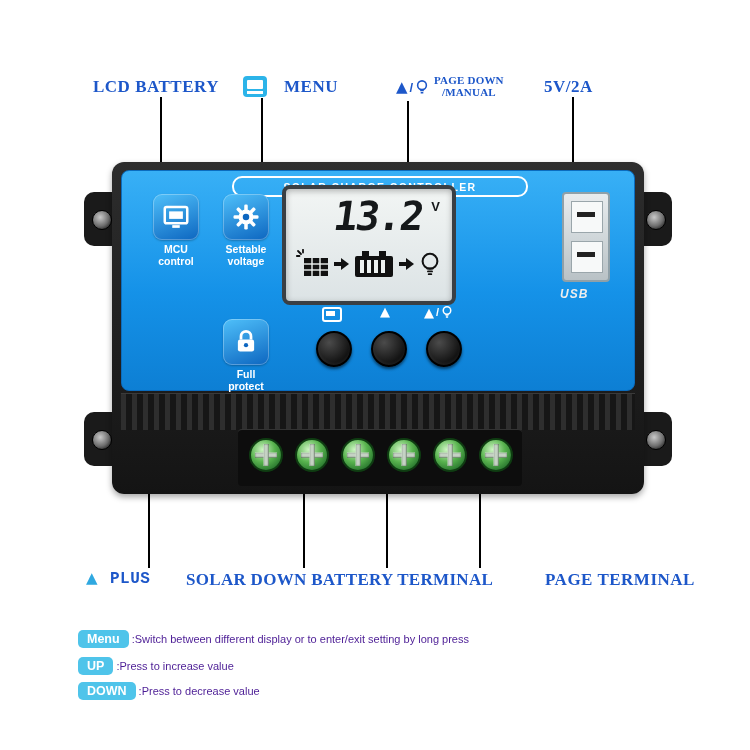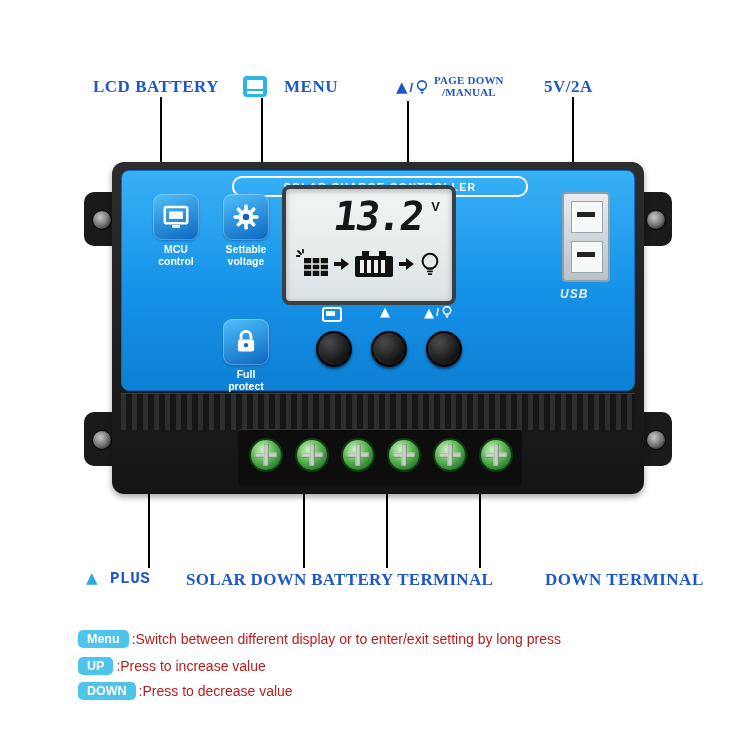--- a/index.html
+++ b/index.html
@@ -63,21 +63,21 @@
   #menu-icon{position:absolute;left:243px;top:76px;width:24px;height:21px;background:#2cb4e9;border-radius:4px;}
   #menu-icon .scr{position:absolute;left:4px;top:4px;width:16px;height:9px;background:#fff;border-radius:1px;}
   #menu-icon .bar{position:absolute;left:4px;top:15px;width:16px;height:3px;background:#fff;}
   .icon-row{position:absolute;display:flex;align-items:center;gap:2px;}
   .tri-blue{color:#1d57c9;font-size:15px;line-height:15px;font-family:"DejaVu Sans",sans-serif;}
   .tri-white{color:#fff;font-family:"DejaVu Sans",sans-serif;}
   
   .legend-row{position:absolute;left:78px;display:flex;align-items:center;gap:3px;}
   .legend-key{background:#4fc4ea;color:#fff;font-size:12.5px;font-weight:bold;
        padding:2px 9px;border-radius:5px;}
-  .legend-text{font-size:14px;color:#b91c1c;}
+  .legend-text{font-size:11px;color:#4c1d95;}
 </style>
 </head>
 <body>
 
 <div id="canvas">
 
   <div class="blue-label" style="left:93px;top:77px;font-size:17px;">LCD BATTERY</div>
 
   <div id="menu-icon">
     <div class="scr"></div>
@@ -257,21 +257,21 @@
     <div class="screw" style="left:57px;"></div>
     <div class="screw" style="left:103px;"></div>
     <div class="screw" style="left:149px;"></div>
     <div class="screw" style="left:195px;"></div>
     <div class="screw" style="left:241px;"></div>
   </div>
 
   <span class="abs tri-blue" style="left:86px;top:571px;color:#2fa8e0;">▲</span>
   <div class="blue-label" style="left:110px;top:570px;font-size:16px;font-family:Liberation Mono, monospace;">PLUS</div>
   <div class="blue-label" style="left:186px;top:570px;font-size:17px;letter-spacing:0.3px;">SOLAR DOWN BATTERY TERMINAL</div>
-  <div class="blue-label" style="left:545px;top:570px;font-size:17px;">DOWN TERMINAL</div>
+  <div class="blue-label" style="left:545px;top:570px;font-size:17px;">PAGE TERMINAL</div>
 
   <div class="legend-row" style="top:630px;">
     <span class="legend-key">Menu</span>
     <span class="legend-text">:Switch between different display or to enter/exit setting by long press</span>
   </div>
   <div class="legend-row" style="top:657px;">
     <span class="legend-key">UP</span>
     <span class="legend-text">:Press to increase value</span>
   </div>
   <div class="legend-row" style="top:682px;">

